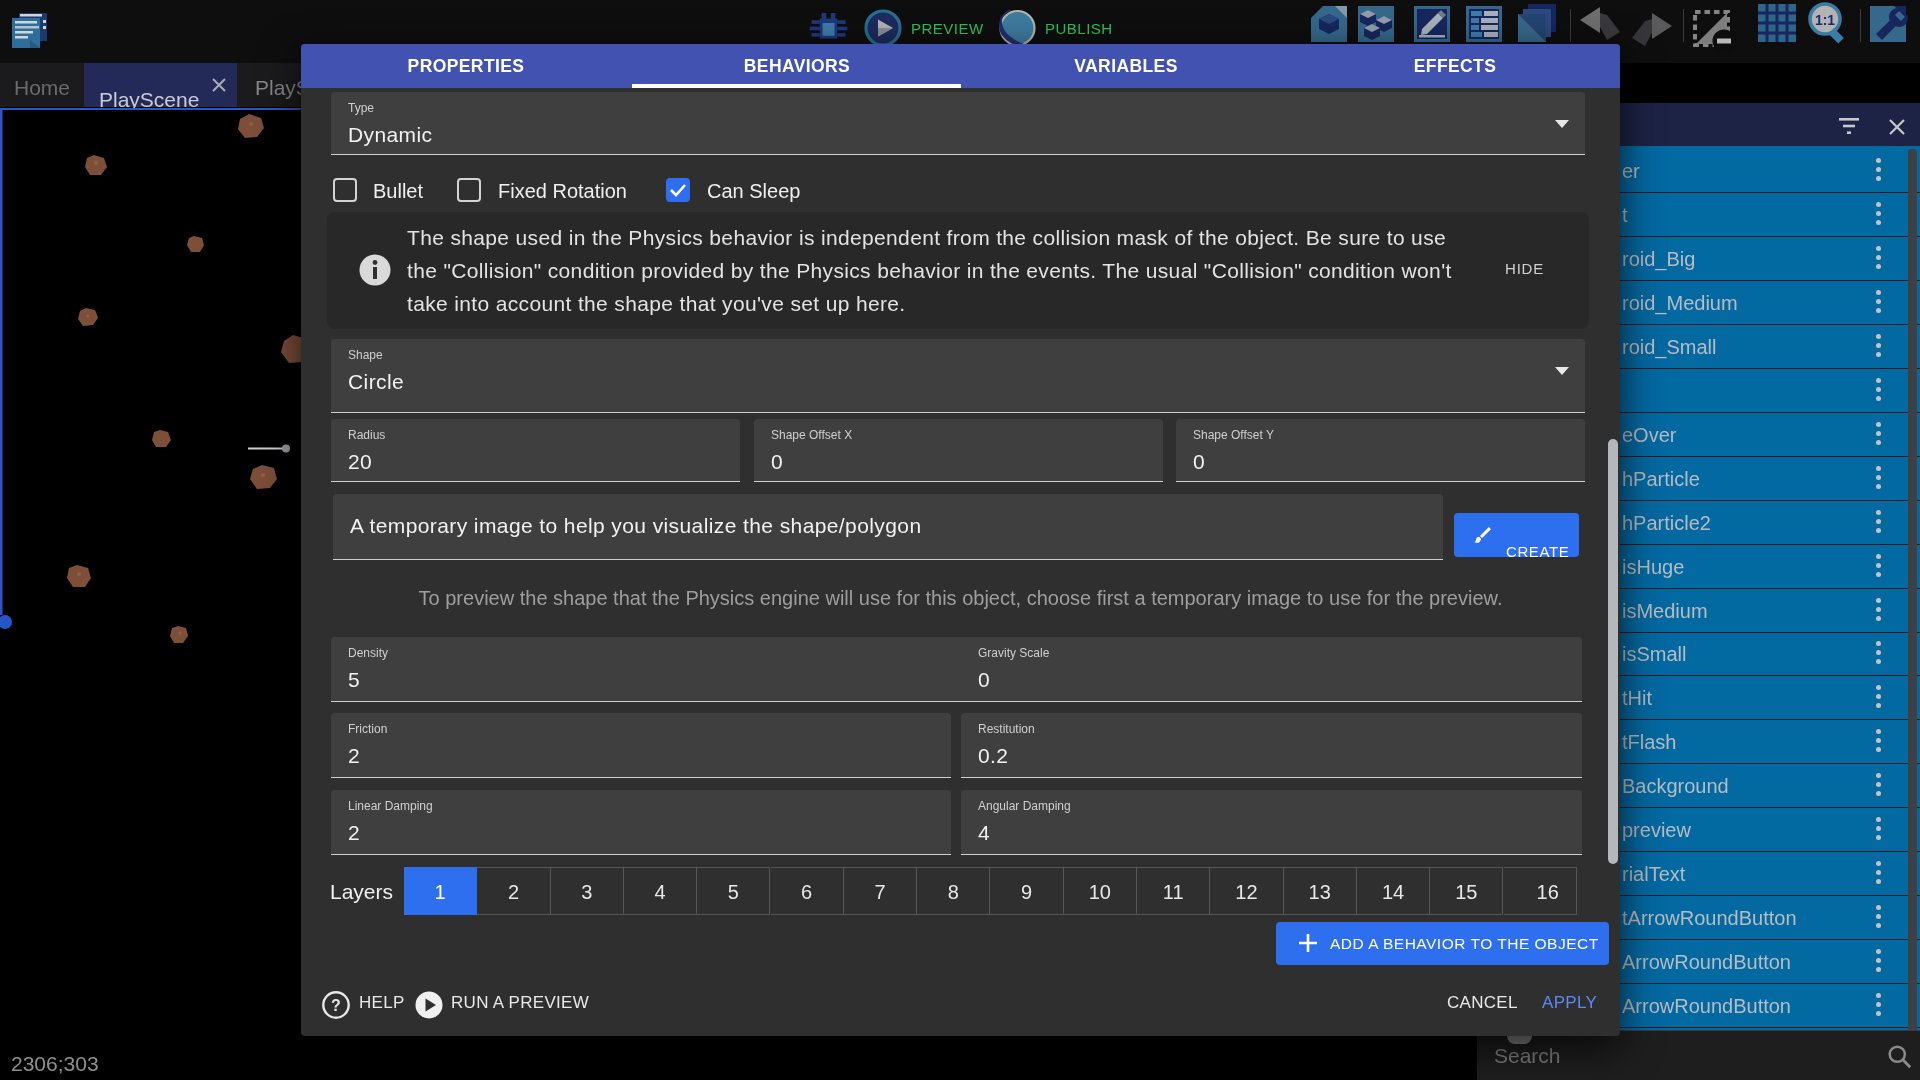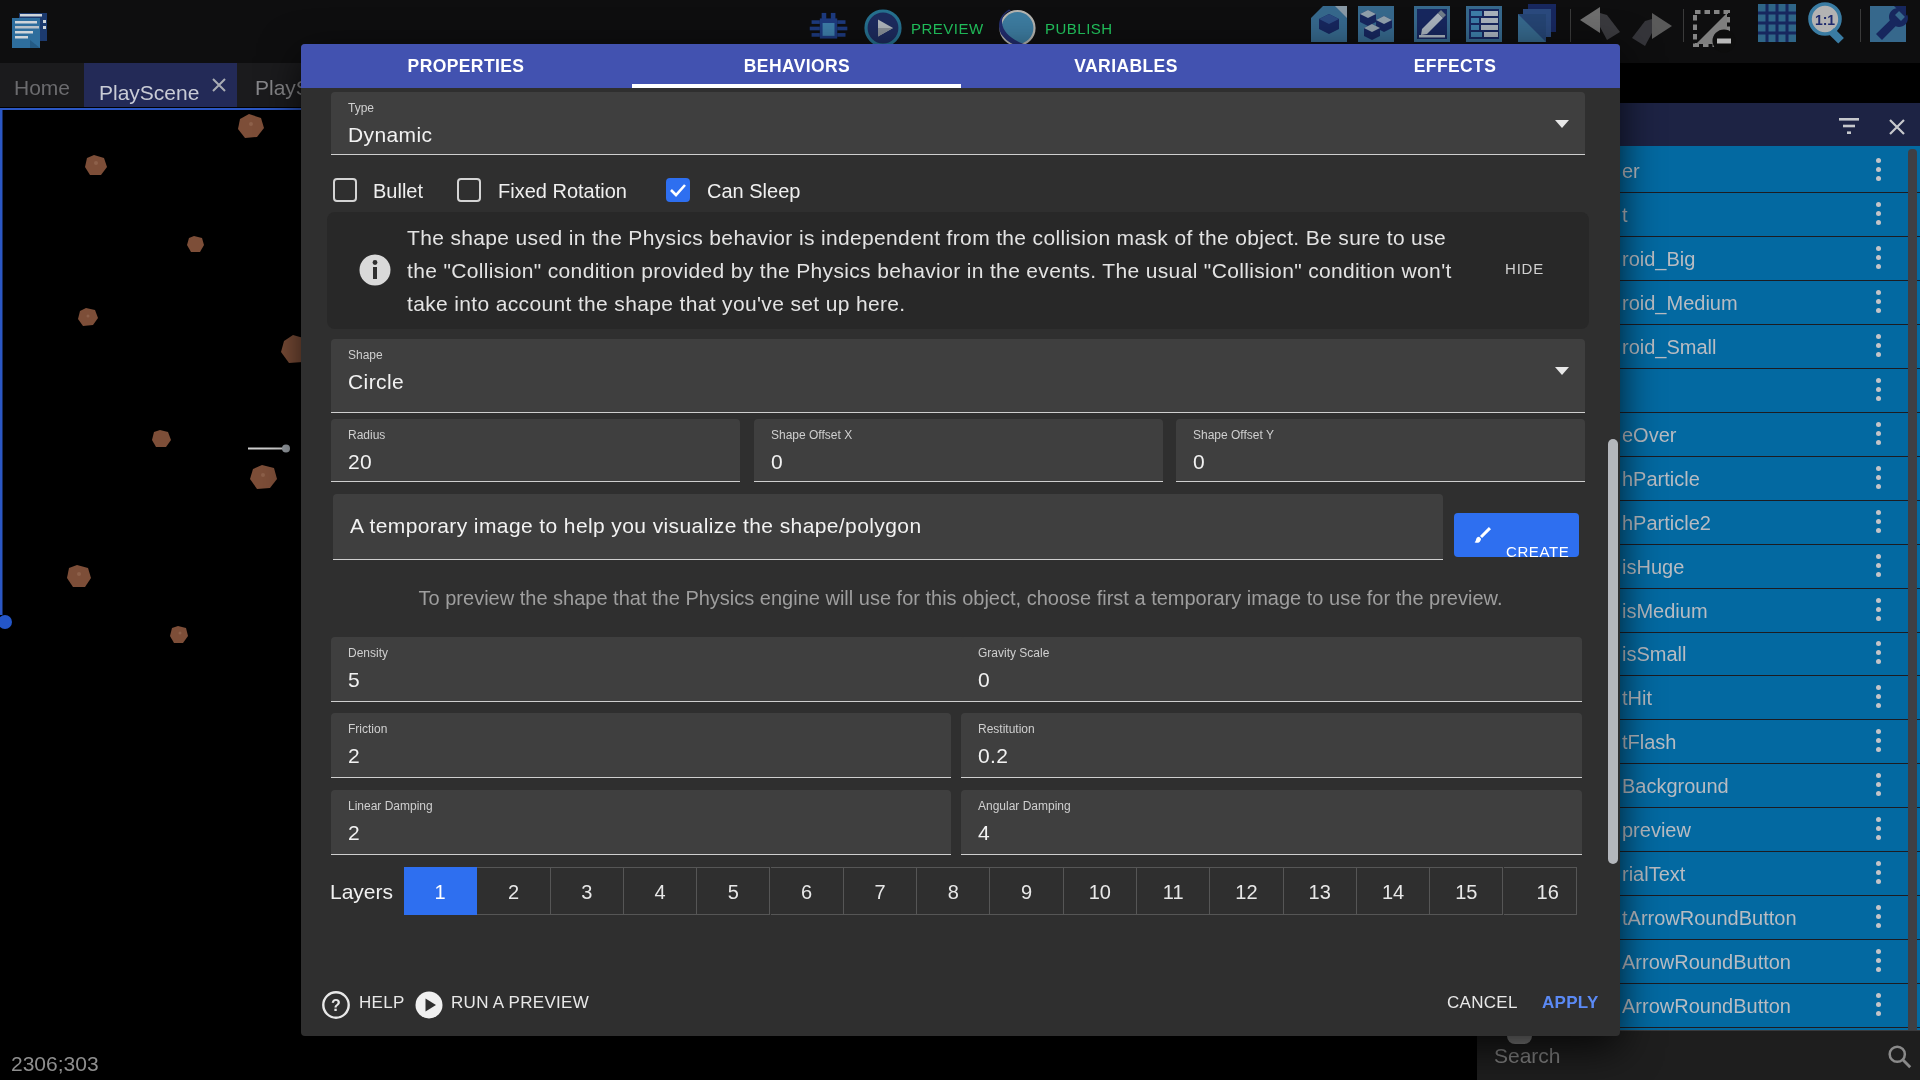--- a/index.html
+++ b/index.html
@@ -11,21 +11,21 @@
   
   #toolbar { left:0; top:0; width:1920px; height:63px; background:#0e0e0f; }
   .tbtext { position:absolute; top:20px; font-size:15px; color:#22c55e; letter-spacing:0.5px; }
   .tbsep { position:absolute; top:9px; width:1px; height:33px; background:#3a3a3a; }
 
   
   #tabbar { left:0; top:63px; width:1477px; height:44px; background:#1b1b1d; }
   .tab { position:absolute; top:0; height:44px; line-height:50px; font-size:21px; }
   #tab-home { left:0; width:84px; color:#6b6b6e; text-align:center; }
   #tab-active { left:84px; width:153px; background:#232a57; color:#c9ccd6; }
-  #tab-active .lbl { position:absolute; left:15px; top:5px; }
+  #tab-active .lbl { position:absolute; left:15px; top:12px; }
   #tab-next { left:237px; width:120px; color:#87878a; }
   #tab-next .lbl { position:absolute; left:18px; top:0; }
 
   
   #canvas { left:0; top:110px; width:1920px; height:970px; background:#000; }
   #coords { position:absolute; left:11px; top:1052px; font-size:21px; color:#8e8e8e; }
 
   
   #panel { left:1477px; top:103px; width:443px; height:977px; background:#0369a1; }
   #panel-header { position:absolute; left:0; top:0; width:443px; height:43px; background:#1d2344; }
@@ -528,30 +528,36 @@
       <div class="layerbtn" style="left:689.4px;width:73.3px;">9</div>
       <div class="layerbtn" style="left:762.7px;width:73.3px;">10</div>
       <div class="layerbtn" style="left:836.0px;width:73.3px;">11</div>
       <div class="layerbtn" style="left:909.3px;width:73.3px;">12</div>
       <div class="layerbtn" style="left:982.6px;width:73.3px;">13</div>
       <div class="layerbtn" style="left:1055.9px;width:73.3px;">14</div>
       <div class="layerbtn" style="left:1129.2px;width:73.3px;">15</div>
       <div class="layerbtn" style="left:1202.5px;width:73.3px;padding-left:16px;">16</div>
     </div>
 
+    <div class="btn-blue" style="left:975px; top:878px; width:333px; height:43px;">
+      <svg width="22" height="22" viewBox="0 0 22 22" style="position:absolute;left:21px;top:10px;">
+        <path d="M11 2 V20 M2 11 H20" stroke="#fff" stroke-width="2.6"></path>
+      </svg>
+      <span style="position:absolute;left:54px;top:13px;font-size:15.5px;letter-spacing:0.5px;">ADD A BEHAVIOR TO THE OBJECT</span>
+    </div>
 
     <svg width="28" height="28" viewBox="0 0 28 28" style="position:absolute;left:21px;top:947px;">
       <circle cx="14" cy="14" r="12.7" fill="none" stroke="#e8e8e8" stroke-width="2.4"></circle>
       <text x="14" y="19.5" font-size="16" font-weight="bold" fill="#e8e8e8" text-anchor="middle" font-family="Liberation Sans">?</text>
     </svg>
     <span class="actiontext" style="left:58px;">HELP</span>
     <svg width="28" height="28" viewBox="0 0 28 28" style="position:absolute;left:114px;top:947px;">
       <circle cx="14" cy="14" r="13.5" fill="#f0f0f0"></circle>
       <path d="M10.5 7.5 L21 14 L10.5 20.5 Z" fill="#2f2f2f"></path>
     </svg>
     <span class="actiontext" style="left:150px;">RUN A PREVIEW</span>
     <span class="actiontext" style="left:1146px;">CANCEL</span>
-    <span class="actiontext" style="left:1241px; color:#5b8af5;font-weight:bold;">APPLY</span>
+    <span class="actiontext" style="left:1241px; color:#5b8af5;">APPLY</span>
 
     <div id="dlg-scroll"></div>
   </div>
 
 </div>
 
 </body></html>

